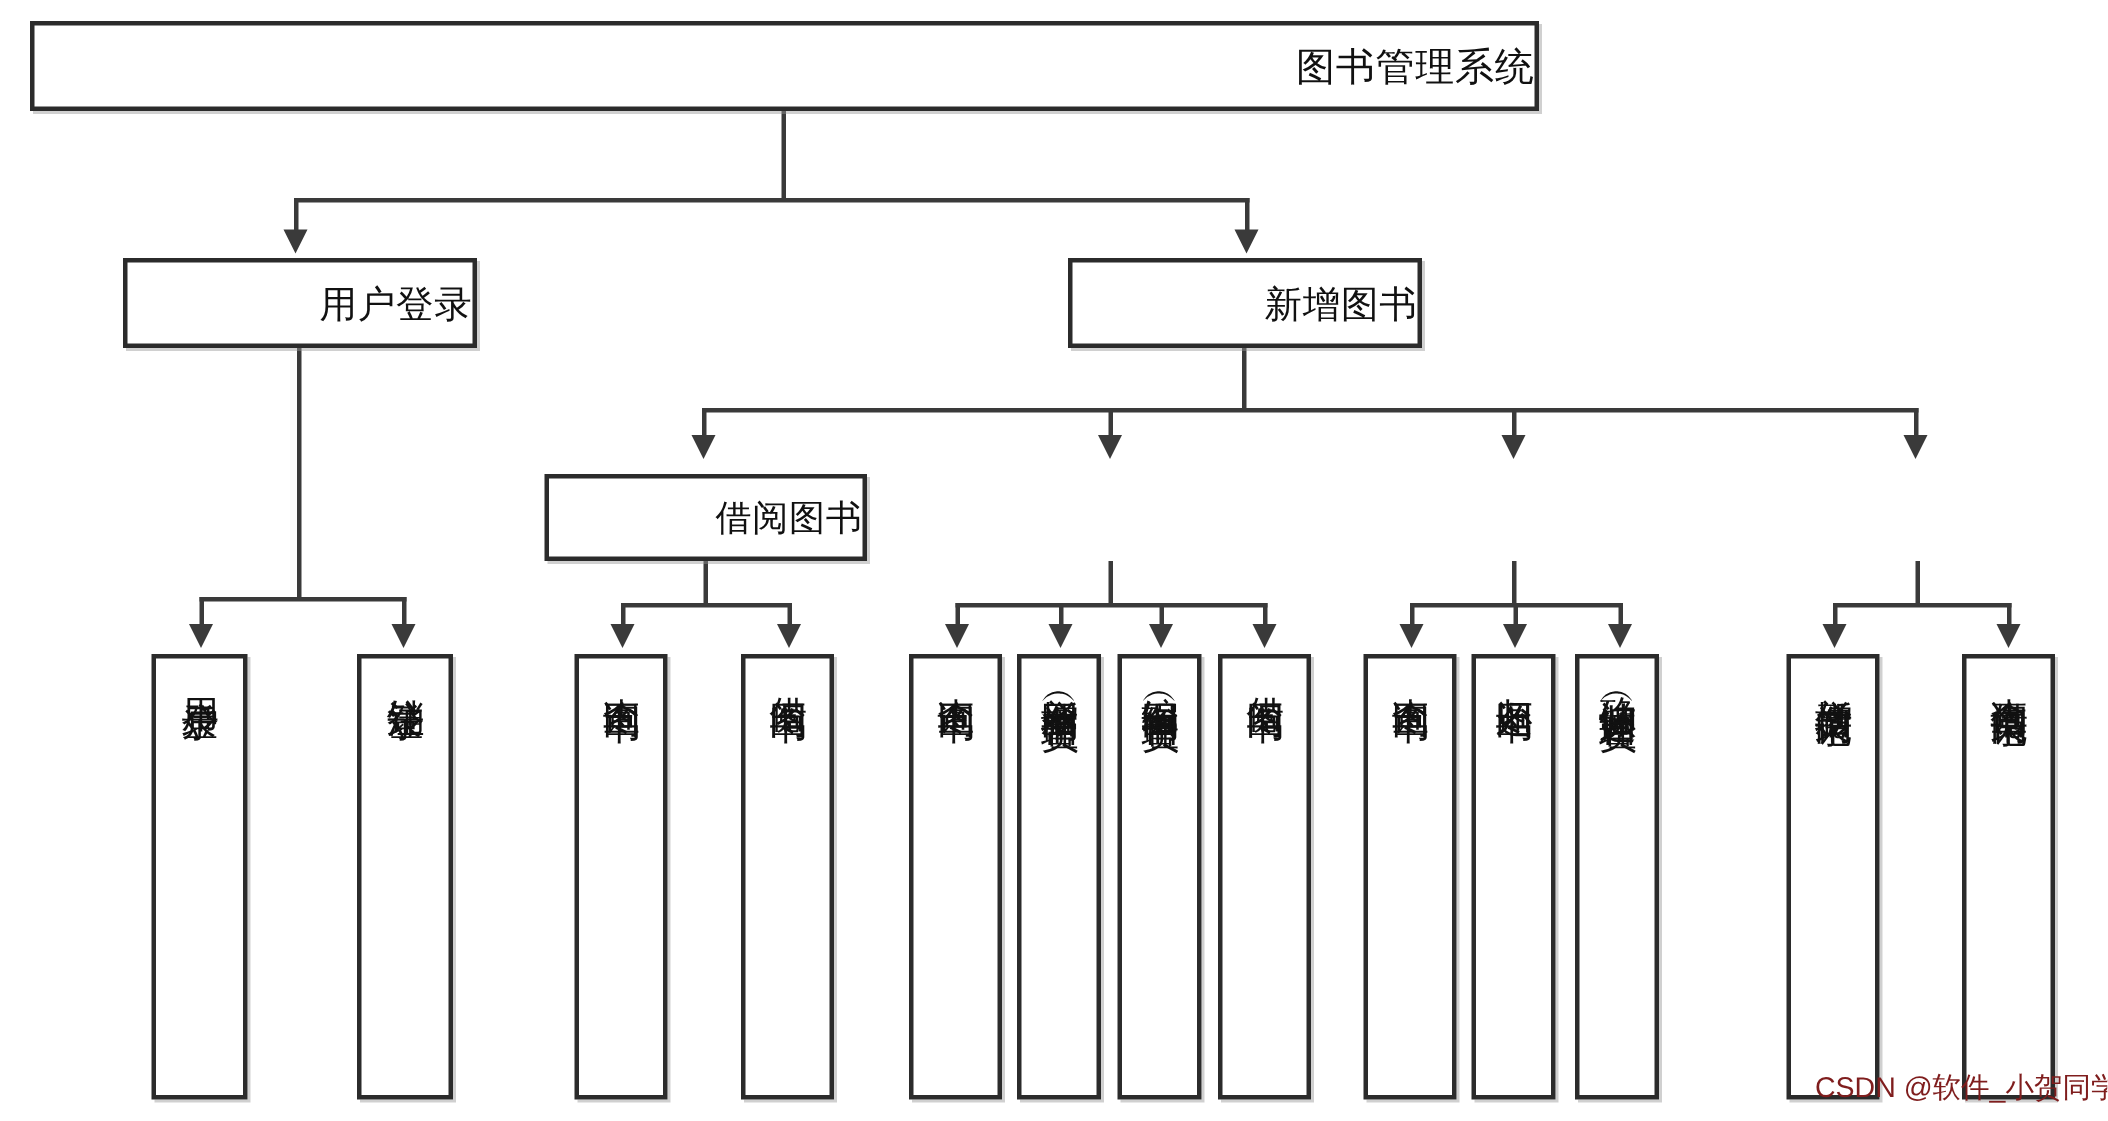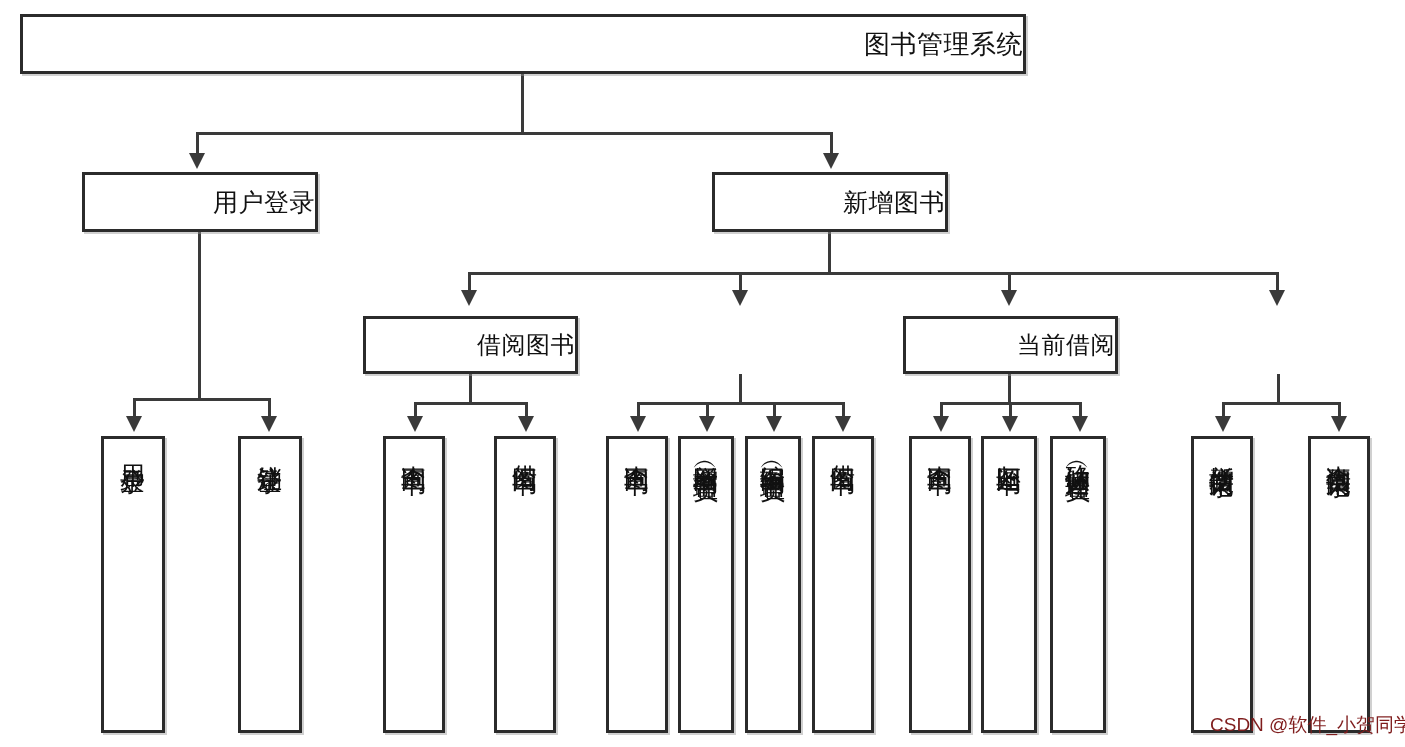--- a/index.html
+++ b/index.html
@@ -155,23 +155,20 @@
 
   <div class="node lvl2" style="left:712px; top:172px; width:236px; height:60px;">
     <span class="label">新增图书</span>
   </div>
 
   <div class="node lvl3" style="left:363px; top:316px; width:215px; height:58px;">
     <span class="label">借阅图书</span>
   </div>
 
 
-  <div class="node lvl3" style="left:903px; top:316px; width:215px; height:58px;">
-    <span class="label">当前借阅</span>
-  </div>
 
 
   <div class="node leaf" style="left:101px; top:436px; width:64px; height:297px;">
     <span class="label">用户登录</span>
   </div>
   <div class="node leaf" style="left:238px; top:436px; width:64px; height:297px;">
     <span class="label">注销登录</span>
   </div>
 
   <div class="node leaf" style="left:383px; top:436px; width:62px; height:297px;">

